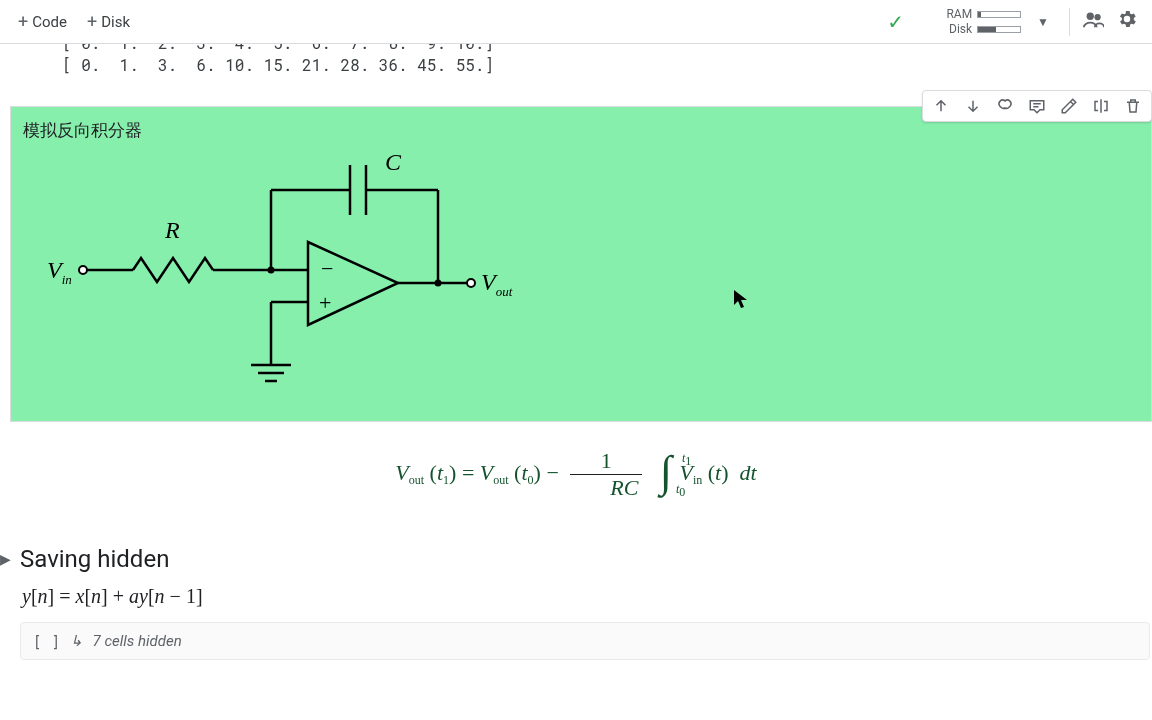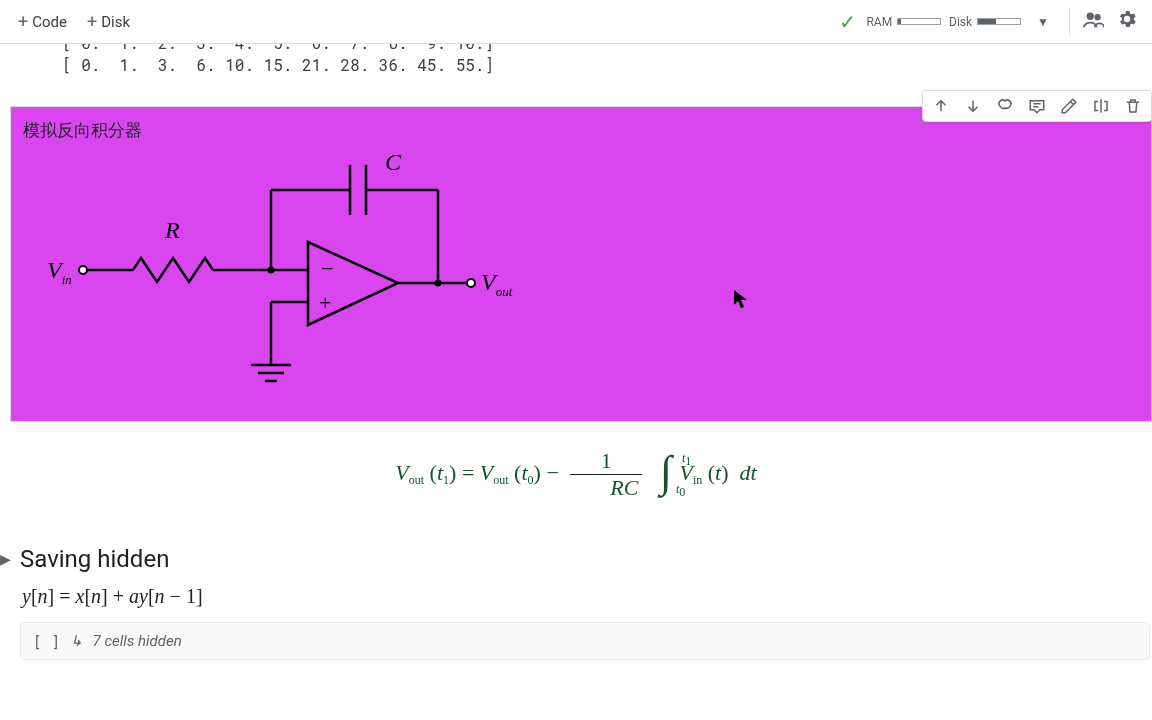--- a/index.html
+++ b/index.html
@@ -34,21 +34,21 @@
   }
   .plus { font-size: 18px; line-height: 1; color: #5f6368; }
   .spacer { flex: 1 1 auto; }
   .conn {
     display: flex;
     align-items: center;
     gap: 6px;
     padding-right: 4px;
   }
   .chk { color: #34a853; font-size: 20px; }
-  .gauges { display: flex; flex-direction: row; gap: 1px; }
+  .gauges { display: flex; flex-direction: column; gap: 1px; margin-left: 32px; }
   .g-row { display: flex; align-items: center; gap: 5px; font-size: 12px; color: #5f6368;}
   .g-lab { width: 30px; text-align: right; }
   .bar { width: 44px; height: 7px; border: 1px solid #9aa0a6; position: relative; background:#fff;}
   .bar-fill { position: absolute; left:0; top:0; bottom:0; background:#5f6368; }
   .caret { color:#5f6368; padding: 0 10px; font-size: 12px; }
   .divider { width:1px; height:28px; background:#dadce0; margin:0 6px; }
   .ricon { font-family: "Material Icons", Arial; font-size: 20px; color:#5f6368; padding:6px; cursor:pointer; }
 
   
   .main { position: relative; height: 676px; overflow:hidden;}
@@ -64,21 +64,21 @@
     top: -12px;
     line-height: 22px;
   }
 
   
   .cell {
     position: relative;
     border: 1px solid #dadce0;
     margin: 18px 0 0 10px;
     padding: 12px 12px 18px 12px;
-    background:#d946ef;
+    background:#86efac;
   }
   .celltitle { font-size: 17px; color:#202124; margin-bottom: 8px;}
 
   
   .cellbar {
     position: absolute;
     top: -1px; right: -1px;
     transform: translateY(-50%);
     display:flex;
     align-items:center;

